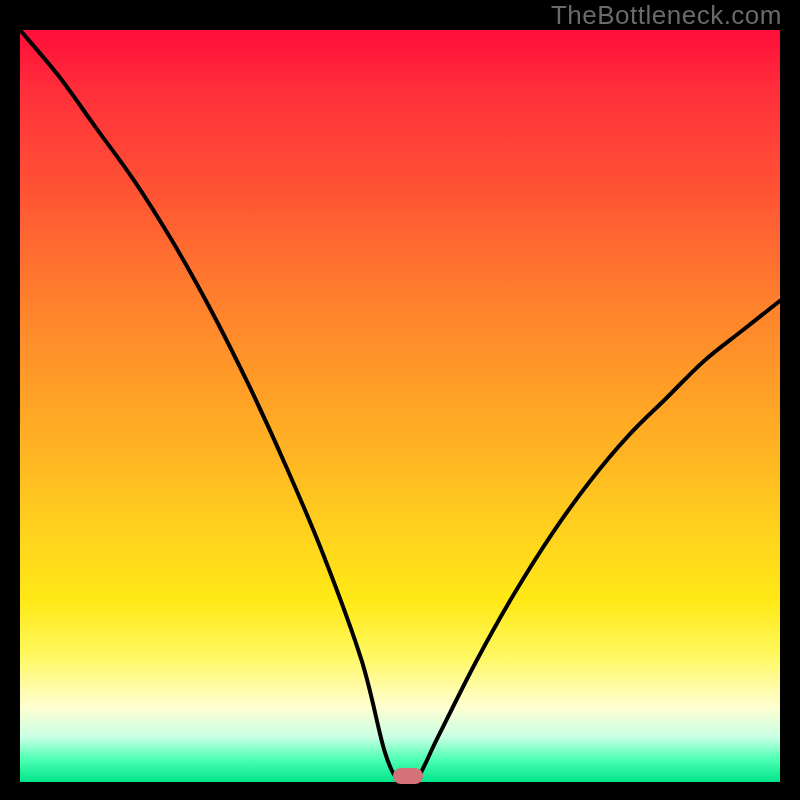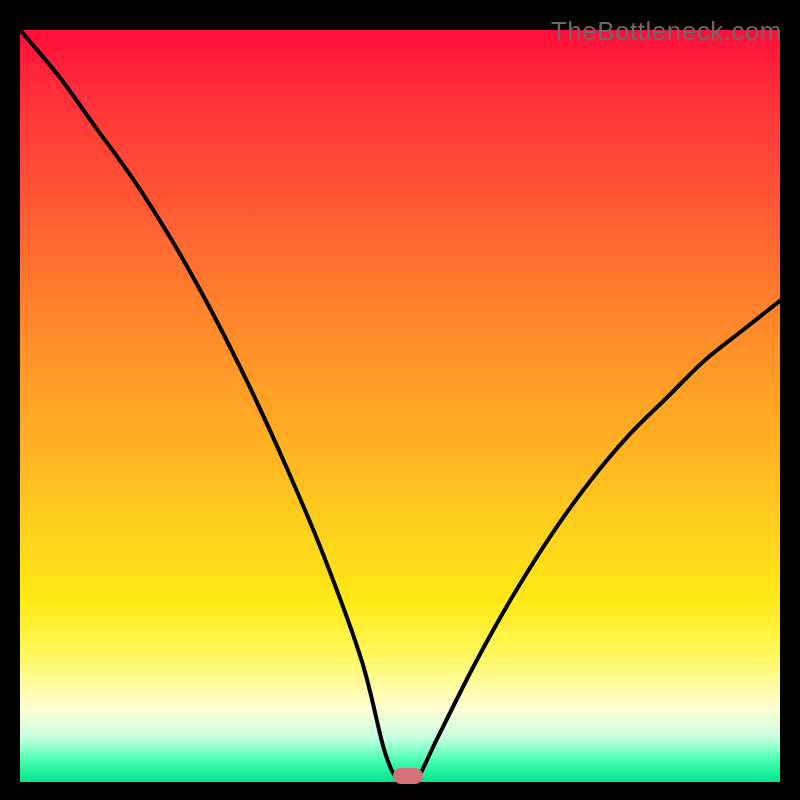--- a/index.html
+++ b/index.html
@@ -12,21 +12,21 @@
     font-family: Arial, Helvetica, sans-serif;
   }
   .frame {
     position: relative;
     width: 800px;
     height: 800px;
     background: #000;
   }
   .watermark {
     position: absolute;
-    top: 16px;
+    top: 0;
     right: 18px;
     color: #6a6a6a;
     font-size: 26px;
     font-weight: 500;
     letter-spacing: 0.5px;
     z-index: 10;
   }
   .plot-area {
     position: absolute;
     left: 20px;

